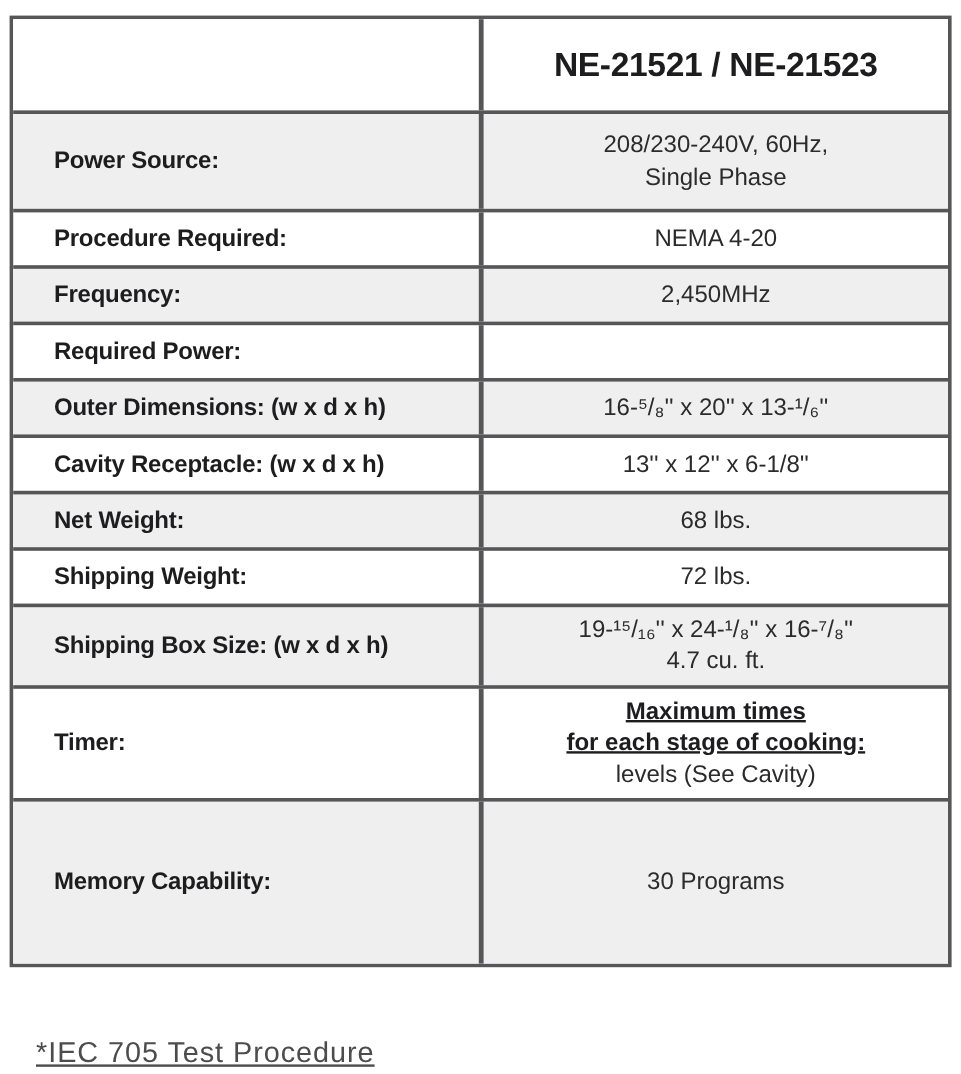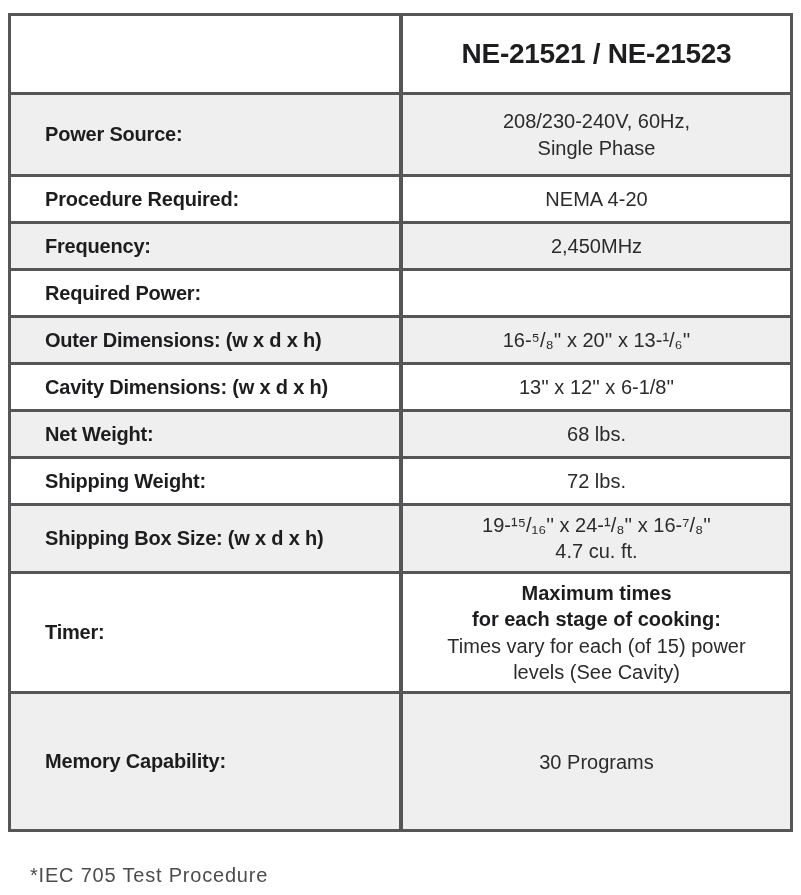--- a/index.html
+++ b/index.html
@@ -62,34 +62,36 @@
   }
   .value-line {
     font-size: 20px;
     font-weight: 400;
     color: var(--value-text);
     line-height: 1.32;
   }
   .value-line.bold {
     font-weight: bold;
     color: var(--label-text);
+    text-decoration: underline;
   }
   .model {
     font-size: 28px;
     font-weight: bold;
     letter-spacing: -0.3px;
     color: var(--label-text);
   }
   .footnote {
     position: absolute;
     left: 30px;
     top: 864px;
-    font-size: 20px;
+    font-size: 24px;
     letter-spacing: 0.8px;
     color: var(--footnote-text);
+    text-decoration: underline;
   }
 </style>
 </head>
 <body>
 
 <div class="spec-table">
   <div class="trow header-row">
     <div class="cell-label"></div>
     <div class="cell-value">
       <div class="model">NE-21521 / NE-21523</div>
@@ -129,21 +131,21 @@
       <div class="trow">
         <div class="cell-label">
           <span class="label">Outer Dimensions: (w x d x h)</span>
         </div>
         <div class="cell-value">
           <div class="value-line">16-⁵/₈'' x 20'' x 13-¹/₆''</div>
         </div>
       </div>
       <div class="trow">
         <div class="cell-label">
-          <span class="label">Cavity Dimensions: (w x d x h)</span>
+          <span class="label">Cavity Receptacle: (w x d x h)</span>
         </div>
         <div class="cell-value">
           <div class="value-line">13'' x 12'' x 6-1/8''</div>
         </div>
       </div>
       <div class="trow">
         <div class="cell-label">
           <span class="label">Net Weight:</span>
         </div>
         <div class="cell-value">
@@ -167,21 +169,20 @@
           <div class="value-line">4.7 cu. ft.</div>
         </div>
       </div>
       <div class="trow">
         <div class="cell-label">
           <span class="label">Timer:</span>
         </div>
         <div class="cell-value">
           <div class="value-line bold">Maximum times</div>
           <div class="value-line bold">for each stage of cooking:</div>
-          <div class="value-line">Times vary for each (of 15) power</div>
           <div class="value-line">levels (See Cavity)</div>
         </div>
       </div>
       <div class="trow">
         <div class="cell-label">
           <span class="label">Memory Capability:</span>
         </div>
         <div class="cell-value">
           <div class="value-line">30 Programs</div>
         </div>

